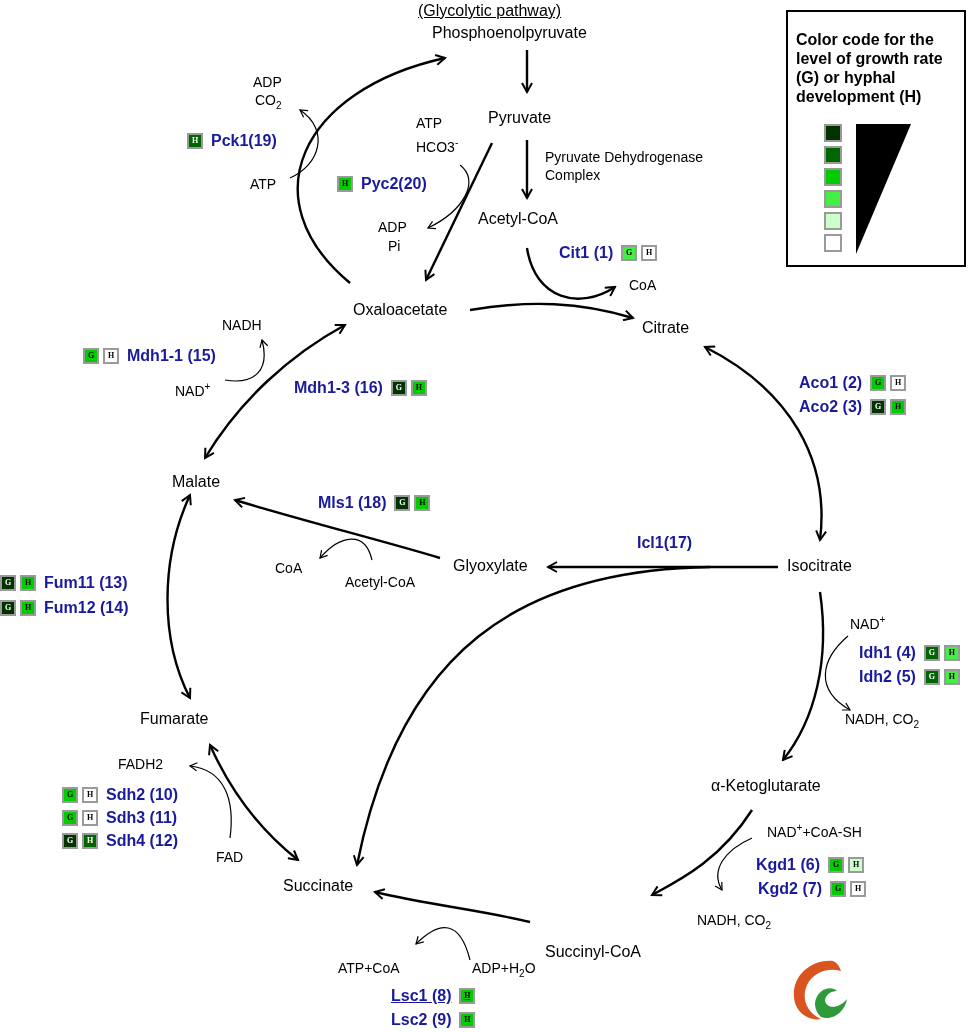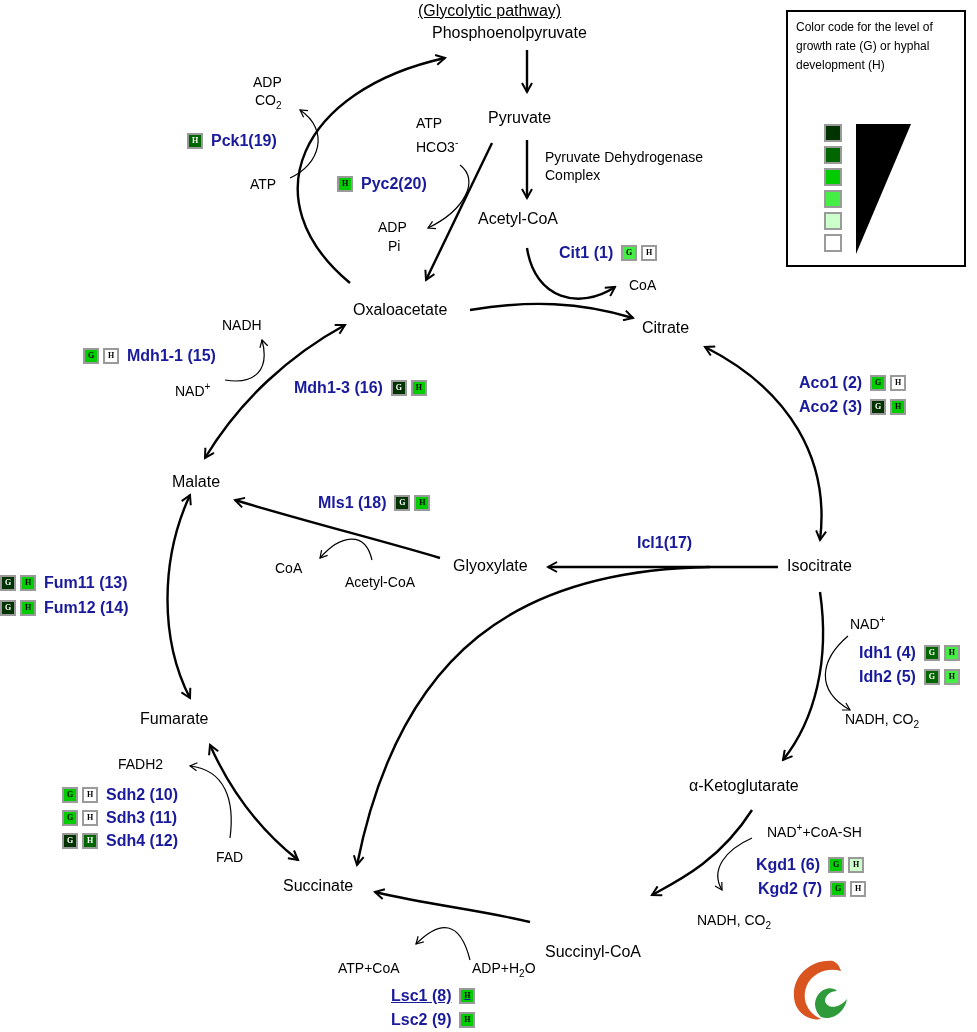--- a/index.html
+++ b/index.html
@@ -6,21 +6,21 @@
   body { width:977px; height:1032px; position:relative; overflow:hidden;
          font-family:"Liberation Sans", sans-serif; color:#000; }
   svg#arrows { position:absolute; left:0; top:0; }
   .lbl { position:absolute; font-size:16px; white-space:nowrap; line-height:1; }
   .sm { font-size:14px; }
   .enz { position:absolute; font-size:16px; font-weight:bold; color:#1a1a9c; white-space:nowrap; line-height:1; display:flex; align-items:center; gap:4px; }
   .enz .name { margin:0 4px; }
   .box { display:inline-block; width:16px; height:16px; box-sizing:border-box; border:2px solid #9a9a9a;
          font-family:"Liberation Serif", serif; font-size:8px; font-weight:bold; line-height:12px; text-align:center; }
   .legend { position:absolute; left:786px; top:10px; width:180px; height:257px; border:2px solid #000; box-sizing:border-box; }
-  .legend-title { position:absolute; left:8px; top:6px; font-size:12px; font-weight:normal; line-height:19px; }
+  .legend-title { position:absolute; left:8px; top:18px; font-size:16px; font-weight:bold; line-height:19px; }
   .legend .swatch { position:absolute; left:36px; width:18px; height:18px; box-sizing:border-box; border:2px solid #9a9a9a; }
   sup { font-size:10px; }
   sub { font-size:10px; }
 </style>
 </head>
 <body>
 
 <svg id="arrows" width="977" height="1032">
   <defs>
     <marker id="ah" markerWidth="12" markerHeight="12" refX="10" refY="6" orient="auto" markerUnits="userSpaceOnUse">
@@ -84,21 +84,21 @@
 <div class="lbl" style="left:488px;top:110px;">Pyruvate</div>
 <div class="lbl sm" style="left:545px;top:150px;">Pyruvate Dehydrogenase</div>
 <div class="lbl sm" style="left:545px;top:168px;">Complex</div>
 <div class="lbl" style="left:478px;top:211px;">Acetyl-CoA</div>
 <div class="lbl" style="left:353px;top:302px;">Oxaloacetate</div>
 <div class="lbl" style="left:642px;top:320px;">Citrate</div>
 <div class="lbl" style="left:172px;top:474px;">Malate</div>
 <div class="lbl" style="left:453px;top:558px;">Glyoxylate</div>
 <div class="lbl" style="left:787px;top:558px;">Isocitrate</div>
 <div class="lbl" style="left:140px;top:711px;">Fumarate</div>
-<div class="lbl" style="left:689px;top:778px;">α-Ketoglutarate</div>
+<div class="lbl" style="left:711px;top:778px;">α-Ketoglutarate</div>
 <div class="lbl" style="left:283px;top:878px;">Succinate</div>
 <div class="lbl" style="left:545px;top:944px;">Succinyl-CoA</div>
 
 <div class="lbl sm" style="left:253px;top:75px;">ADP</div>
 <div class="lbl sm" style="left:255px;top:93px;"><span>CO</span><sub>2</sub></div>
 <div class="lbl sm" style="left:250px;top:177px;">ATP</div>
 <div class="lbl sm" style="left:416px;top:116px;">ATP</div>
 <div class="lbl sm" style="left:416px;top:138px;"><span>HCO3</span><sup>-</sup></div>
 <div class="lbl sm" style="left:378px;top:220px;">ADP</div>
 <div class="lbl sm" style="left:388px;top:239px;">Pi</div>

